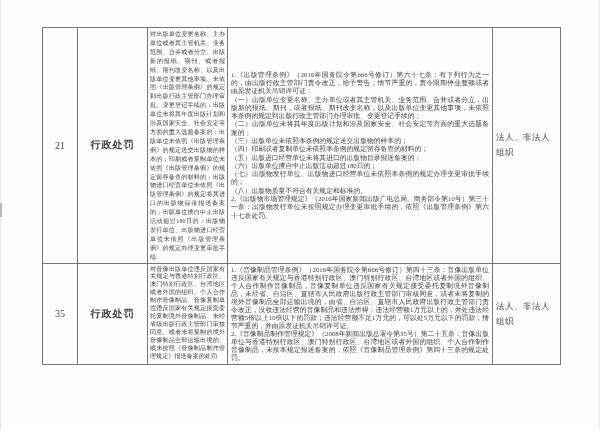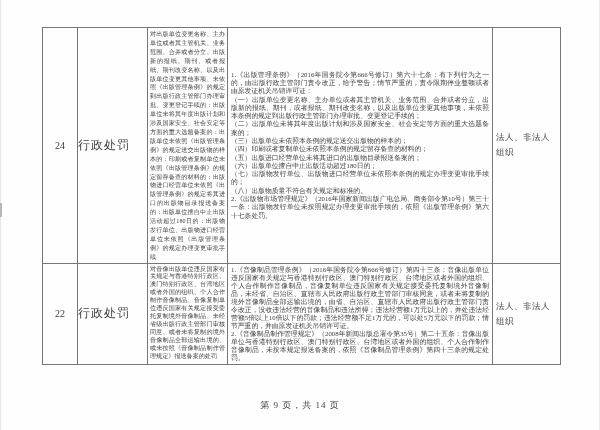--- a/index.html
+++ b/index.html
@@ -17,21 +17,21 @@
   table.penalty-table{
     position:absolute;left:42px;top:27px;width:518px;
     border-collapse:collapse;table-layout:fixed;
   }
   .penalty-table td{
     border:1px solid #767676;
     padding:0;overflow:hidden;vertical-align:middle;
     color:#3e3e3e;
   }
   td.seq{font-size:10px;text-align:center;}
-  td.cat{font-size:12px;text-align:left;letter-spacing:1px;}
+  td.cat{font-size:10px;text-align:center;letter-spacing:1px;font-weight:bold;}
   td.matter{vertical-align:top;}
   .matter-text{
     padding:2px 2px 1px 2px;font-size:6.1px;text-align:justify;
     text-justify:inter-ideograph;word-break:break-all;
   }
   .row21 .matter-text{line-height:8.9px;}
   .row22 .matter-text{line-height:7.9px;}
   td.basis{vertical-align:middle;}
   .basis-text{
     padding:2px 3px;font-size:6.8px;white-space:pre-wrap;
@@ -59,21 +59,21 @@
     <colgroup>
       <col style="width:35px">
       <col style="width:70px">
       <col style="width:80px">
       <col style="width:265px">
       <col style="width:68px">
     </colgroup>
     <tbody>
       <tr class="row21" style="height:209px;">
         <td class="seq">
-          <span>24</span>
+          <span>21</span>
         </td>
         <td class="cat">
           <span>行政处罚</span>
         </td>
         <td class="matter">
           <div class="matter-text">对出版单位变更名称、主办单位或者其主管机关、业务范围、合并或者分立、出版新的报纸、期刊、或者报纸、期刊改变名称、以及出版单位变更其他事项、未依照《出版管理条例》的规定到出版行政主管部门办理审批、变更登记手续的：出版单位未将其年度出版计划和涉及国家安全、社会安定等方面的重大选题备案的：出版单位未依照《出版管理条例》的规定送交出版物的样本的：印刷或者复制单位未依照《出版管理条例》的规定留存备查的材料的：出版物进口经营单位未依照《出版管理条例》的规定将其进口的出版物目录报送备案的：出版单位擅自中止出版活动超过180日的：出版物发行单位、出版物进口经营单位未依照《出版管理条例》的规定办理变更审批手续</div>
         </td>
         <td class="basis">
           <div class="basis-text">1.《出版管理条例》（2016年国务院令第666号修订）第六十七条：有下列行为之一的，由出版行政主管部门责令改正，给予警告；情节严重的，责令限期停业整顿或者由原发证机关吊销许可证：
 （一）出版单位变更名称、主办单位或者其主管机关、业务范围、合并或者分立，出版新的报纸、期刊，或者报纸、期刊改变名称，以及出版单位变更其他事项，未依照本条例的规定到出版行政主管部门办理审批、变更登记手续的；
@@ -85,34 +85,33 @@
 （七）出版物发行单位、出版物进口经营单位未依照本条例的规定办理变更审批手续的；
 （八）出版物质量不符合有关规定和标准的。
 2.《出版物市场管理规定》（2016年国家新闻出版广电总局、商务部令第10号）第三十一条：出版物发行单位未按照规定办理变更审批手续的，依照《出版管理条例》第六十七条处罚。</div>
         </td>
         <td class="target">
           <span>法人、非法人组织</span>
         </td>
       </tr>
       <tr class="row22" style="height:96px;">
         <td class="seq">
-          <span>22</span>
+          <span>35</span>
         </td>
         <td class="cat">
           <span>行政处罚</span>
         </td>
         <td class="matter">
           <div class="matter-text">对音像出版单位违反国家有关规定与香港特别行政区、澳门特别行政区、台湾地区或者外国的组织、个人合作制作音像制品、音像复制单位违反国家有关规定接受委托复制境外音像制品、未经省级出版行政主管部门审核同意、或者未将复制的境外音像制品全部运输出境的、或未按照《音像制品制作管理规定》报送备案的处罚</div>
         </td>
         <td class="basis">
           <div class="basis-text">1.《音像制品管理条例》（2016年国务院令第666号修订）第四十三条：音像出版单位违反国家有关规定与香港特别行政区、澳门特别行政区、台湾地区或者外国的组织、个人合作制作音像制品，音像复制单位违反国家有关规定接受委托复制境外音像制品，未经省、自治区、直辖市人民政府出版行政主管部门审核同意，或者未将复制的境外音像制品全部运输出境的，由省、自治区、直辖市人民政府出版行政主管部门责令改正，没收违法经营的音像制品和违法所得；违法经营额1万元以上的，并处违法经营额5倍以上10倍以下的罚款；违法经营额不足1万元的，可以处5万元以下的罚款；情节严重的，并由原发证机关吊销许可证。
 2.《音像制品制作管理规定》（2008年新闻出版总署令第35号）第二十五条：音像出版单位与香港特别行政区、澳门特别行政区、台湾地区或者外国的组织、个人合作制作音像制品，未按本规定报送备案的，依照《音像制品管理条例》第四十三条的规定处罚。</div>
         </td>
         <td class="target">
           <span>法人、非法人组织</span>
         </td>
       </tr>
     </tbody>
   </table>
 
-  <div class="page-footer">第 9 页，共 14 页</div>
 
 </div>
 
 </body></html>

